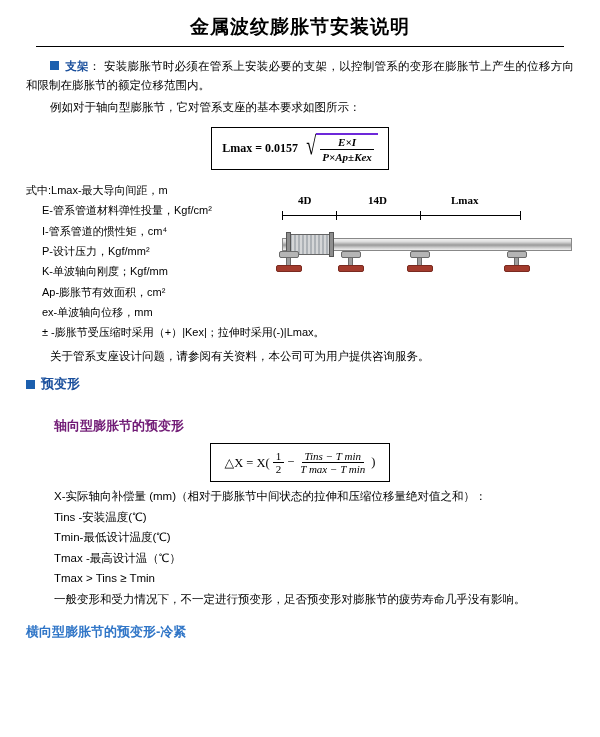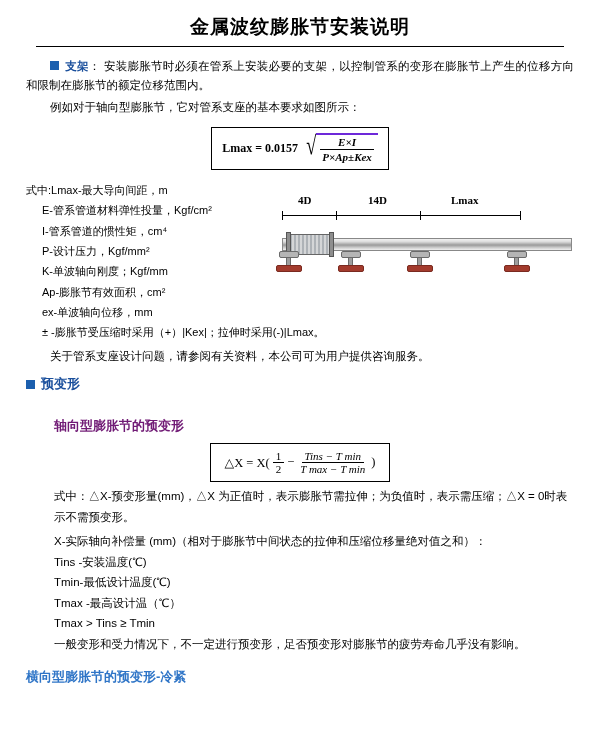--- a/index.html
+++ b/index.html
@@ -390,21 +390,20 @@
       </span>
       <span>−</span>
       <span class="f2 ital">
         <span class="t">Tins − T min</span>
         <span class="b">T max − T min</span>
       </span>
       <span>)</span>
     </div>
   </div>
 
-  <div class="list-line" style="text-indent:0;">式中：△X-预变形量(mm)，△X 为正值时，表示膨胀节需拉伸；为负值时，表示需压缩；△X = 0时表示不需预变形。</div>
   <div class="list-line tight">X-实际轴向补偿量 (mm)（相对于膨胀节中间状态的拉伸和压缩位移量绝对值之和）：</div>
   <div class="list-line">Tins -安装温度(℃)</div>
   <div class="list-line">Tmin-最低设计温度(℃)</div>
   <div class="list-line">Tmax -最高设计温（℃）</div>
   <div class="list-line">Tmax &gt; Tins ≥ Tmin</div>
   <div class="list-line">一般变形和受力情况下，不一定进行预变形，足否预变形对膨胀节的疲劳寿命几乎没有影响。</div>
 
   <div class="sub-head2">横向型膨胀节的预变形-冷紧</div>
 
 </div>

